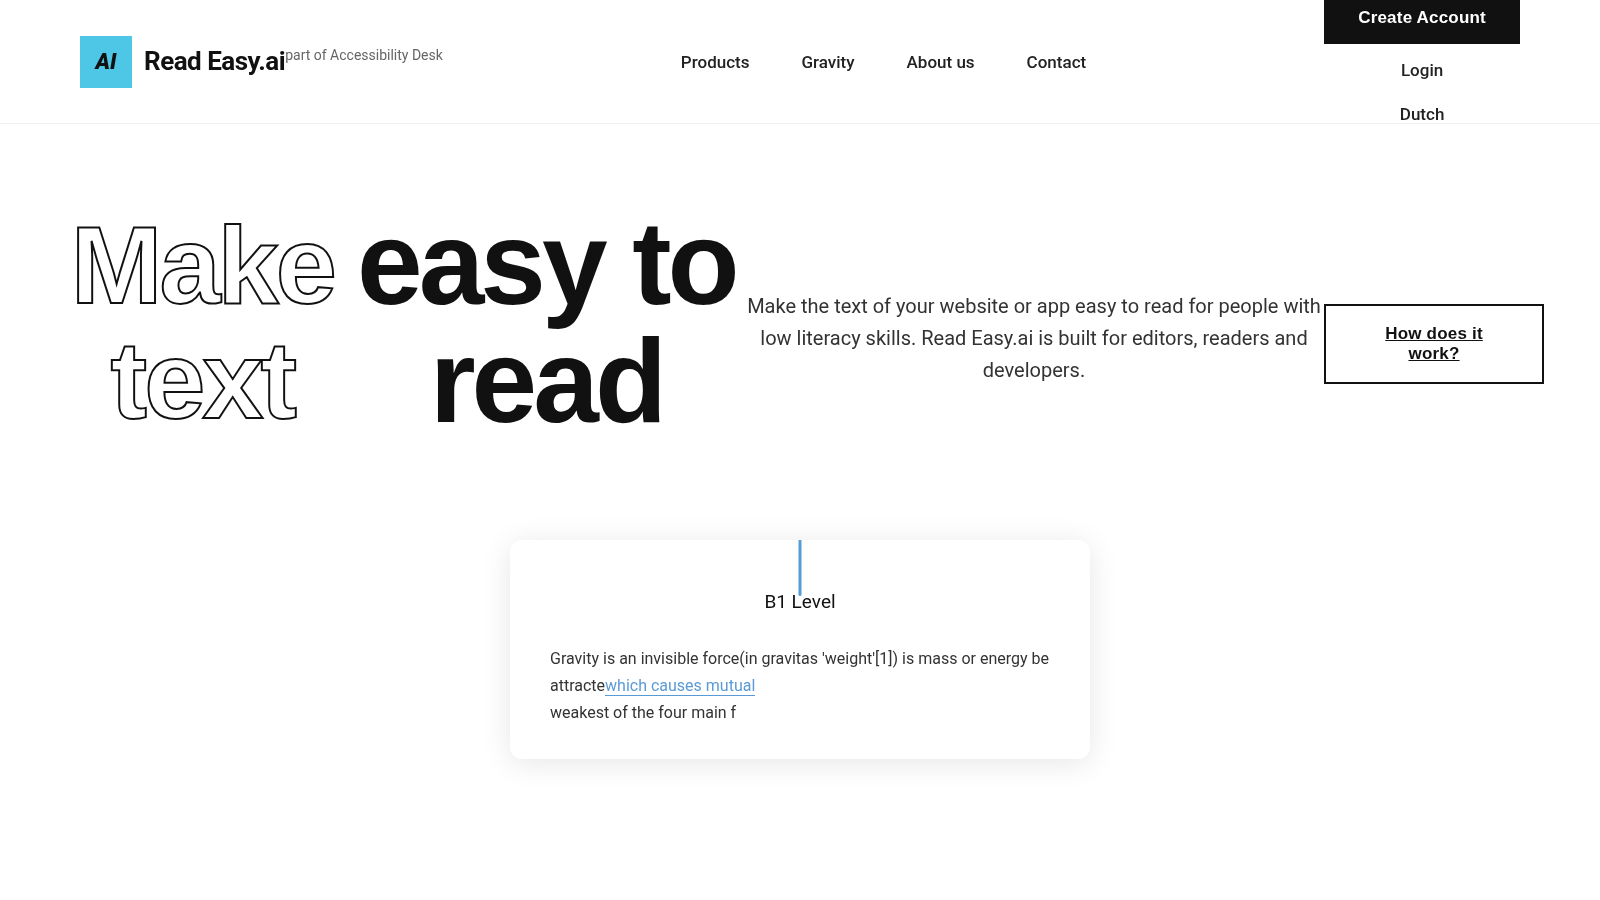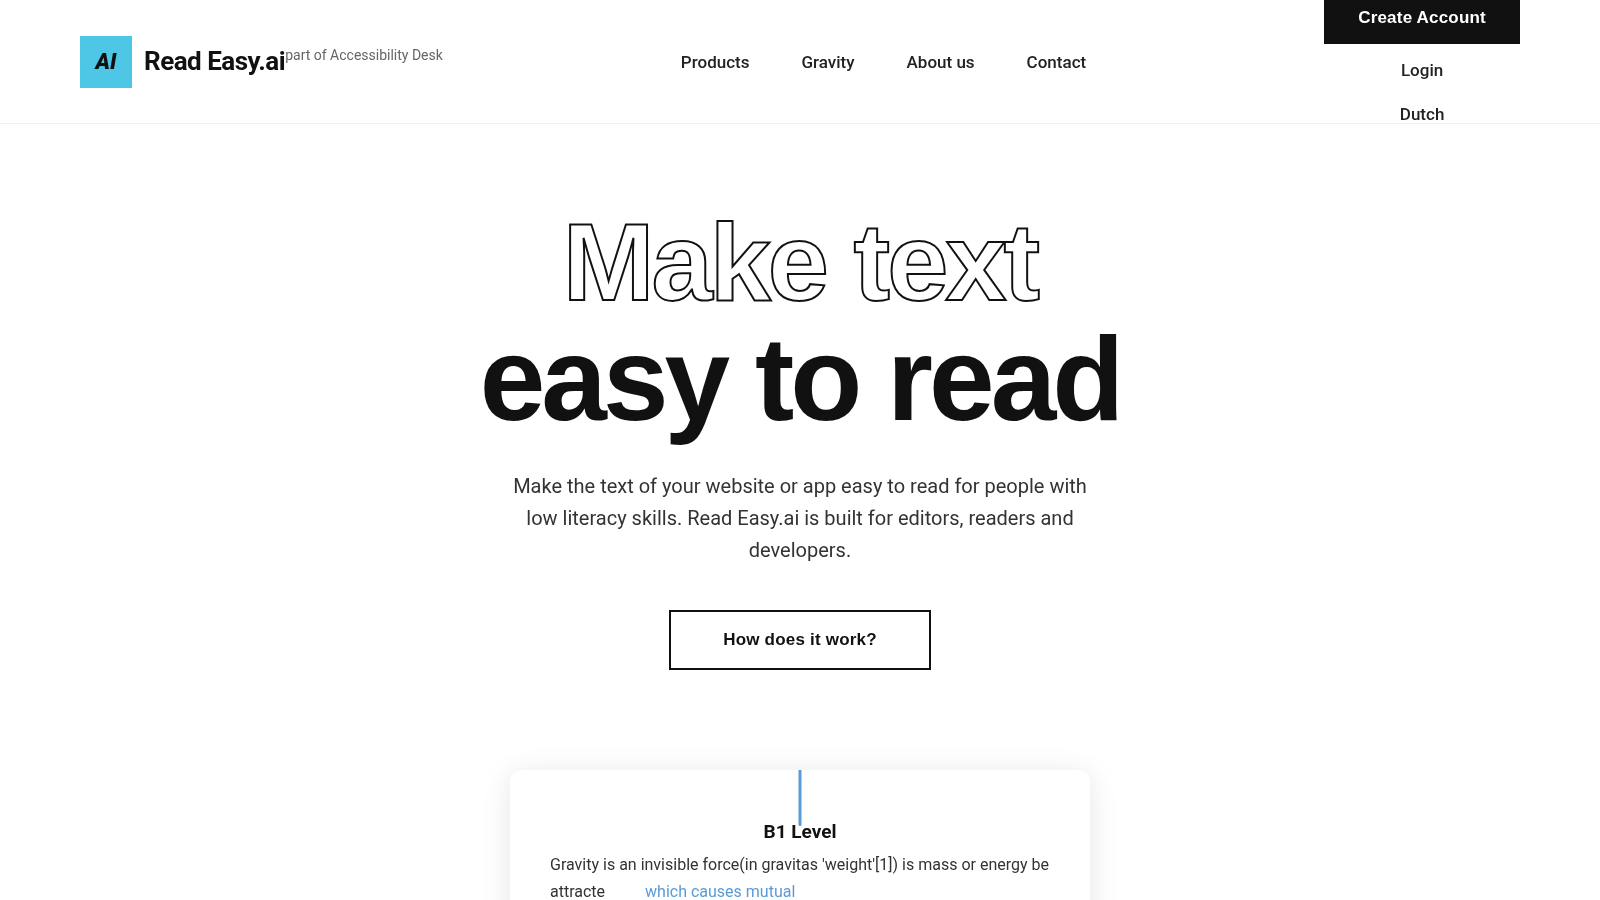--- a/index.html
+++ b/index.html
@@ -110,21 +110,20 @@
       font-weight: 500;
       color: #222;
       text-decoration: none;
       padding: 8px 18px;
       cursor: pointer;
     }
 
     
     .hero {
       display: flex;
-      flex-direction: column;
       align-items: center;
       padding: 80px 56px 60px;
       text-align: center;
     }
 
     .hero-title-outline {
       font-size: 110px;
       font-weight: 700;
       line-height: 1.05;
       color: transparent;
@@ -158,20 +157,21 @@
     .btn-how {
       background: #fff;
       color: #111;
       border: 2px solid #111;
       padding: 18px 52px;
       font-size: 17px;
       font-weight: 600;
       cursor: pointer;
       letter-spacing: 0.2px;
       min-width: 220px;
+      text-decoration: underline;
     }
 
     
     .demo-section {
       display: flex;
       justify-content: center;
       padding: 40px 40px 0;
     }
 
     .demo-card {
@@ -191,36 +191,35 @@
       transform: translateX(-50%);
       width: 3px;
       height: 56px;
       background: #5b9bd5;
       border-radius: 0 0 2px 2px;
     }
 
     .demo-level {
       text-align: center;
       font-size: 19px;
-      font-weight: 700;
-      color: #111;
-      margin-bottom: 8px;
+      font-weight: 400;
+      color: #111;
+      margin-bottom: 32px;
       margin-top: 10px;
     }
 
     .demo-text {
       font-size: 16px;
       color: #333;
       line-height: 1.7;
     }
 
     .demo-text-highlight {
       color: #5b9bd5;
       border-bottom: 1.5px solid #5b9bd5;
-      padding-left: 40px;
     }
   </style>
 </head>
 <body>
 
 <header>
   <a class="logo-area" href="#">
     <div class="logo-icon">
       <span>AI</span>
     </div>

